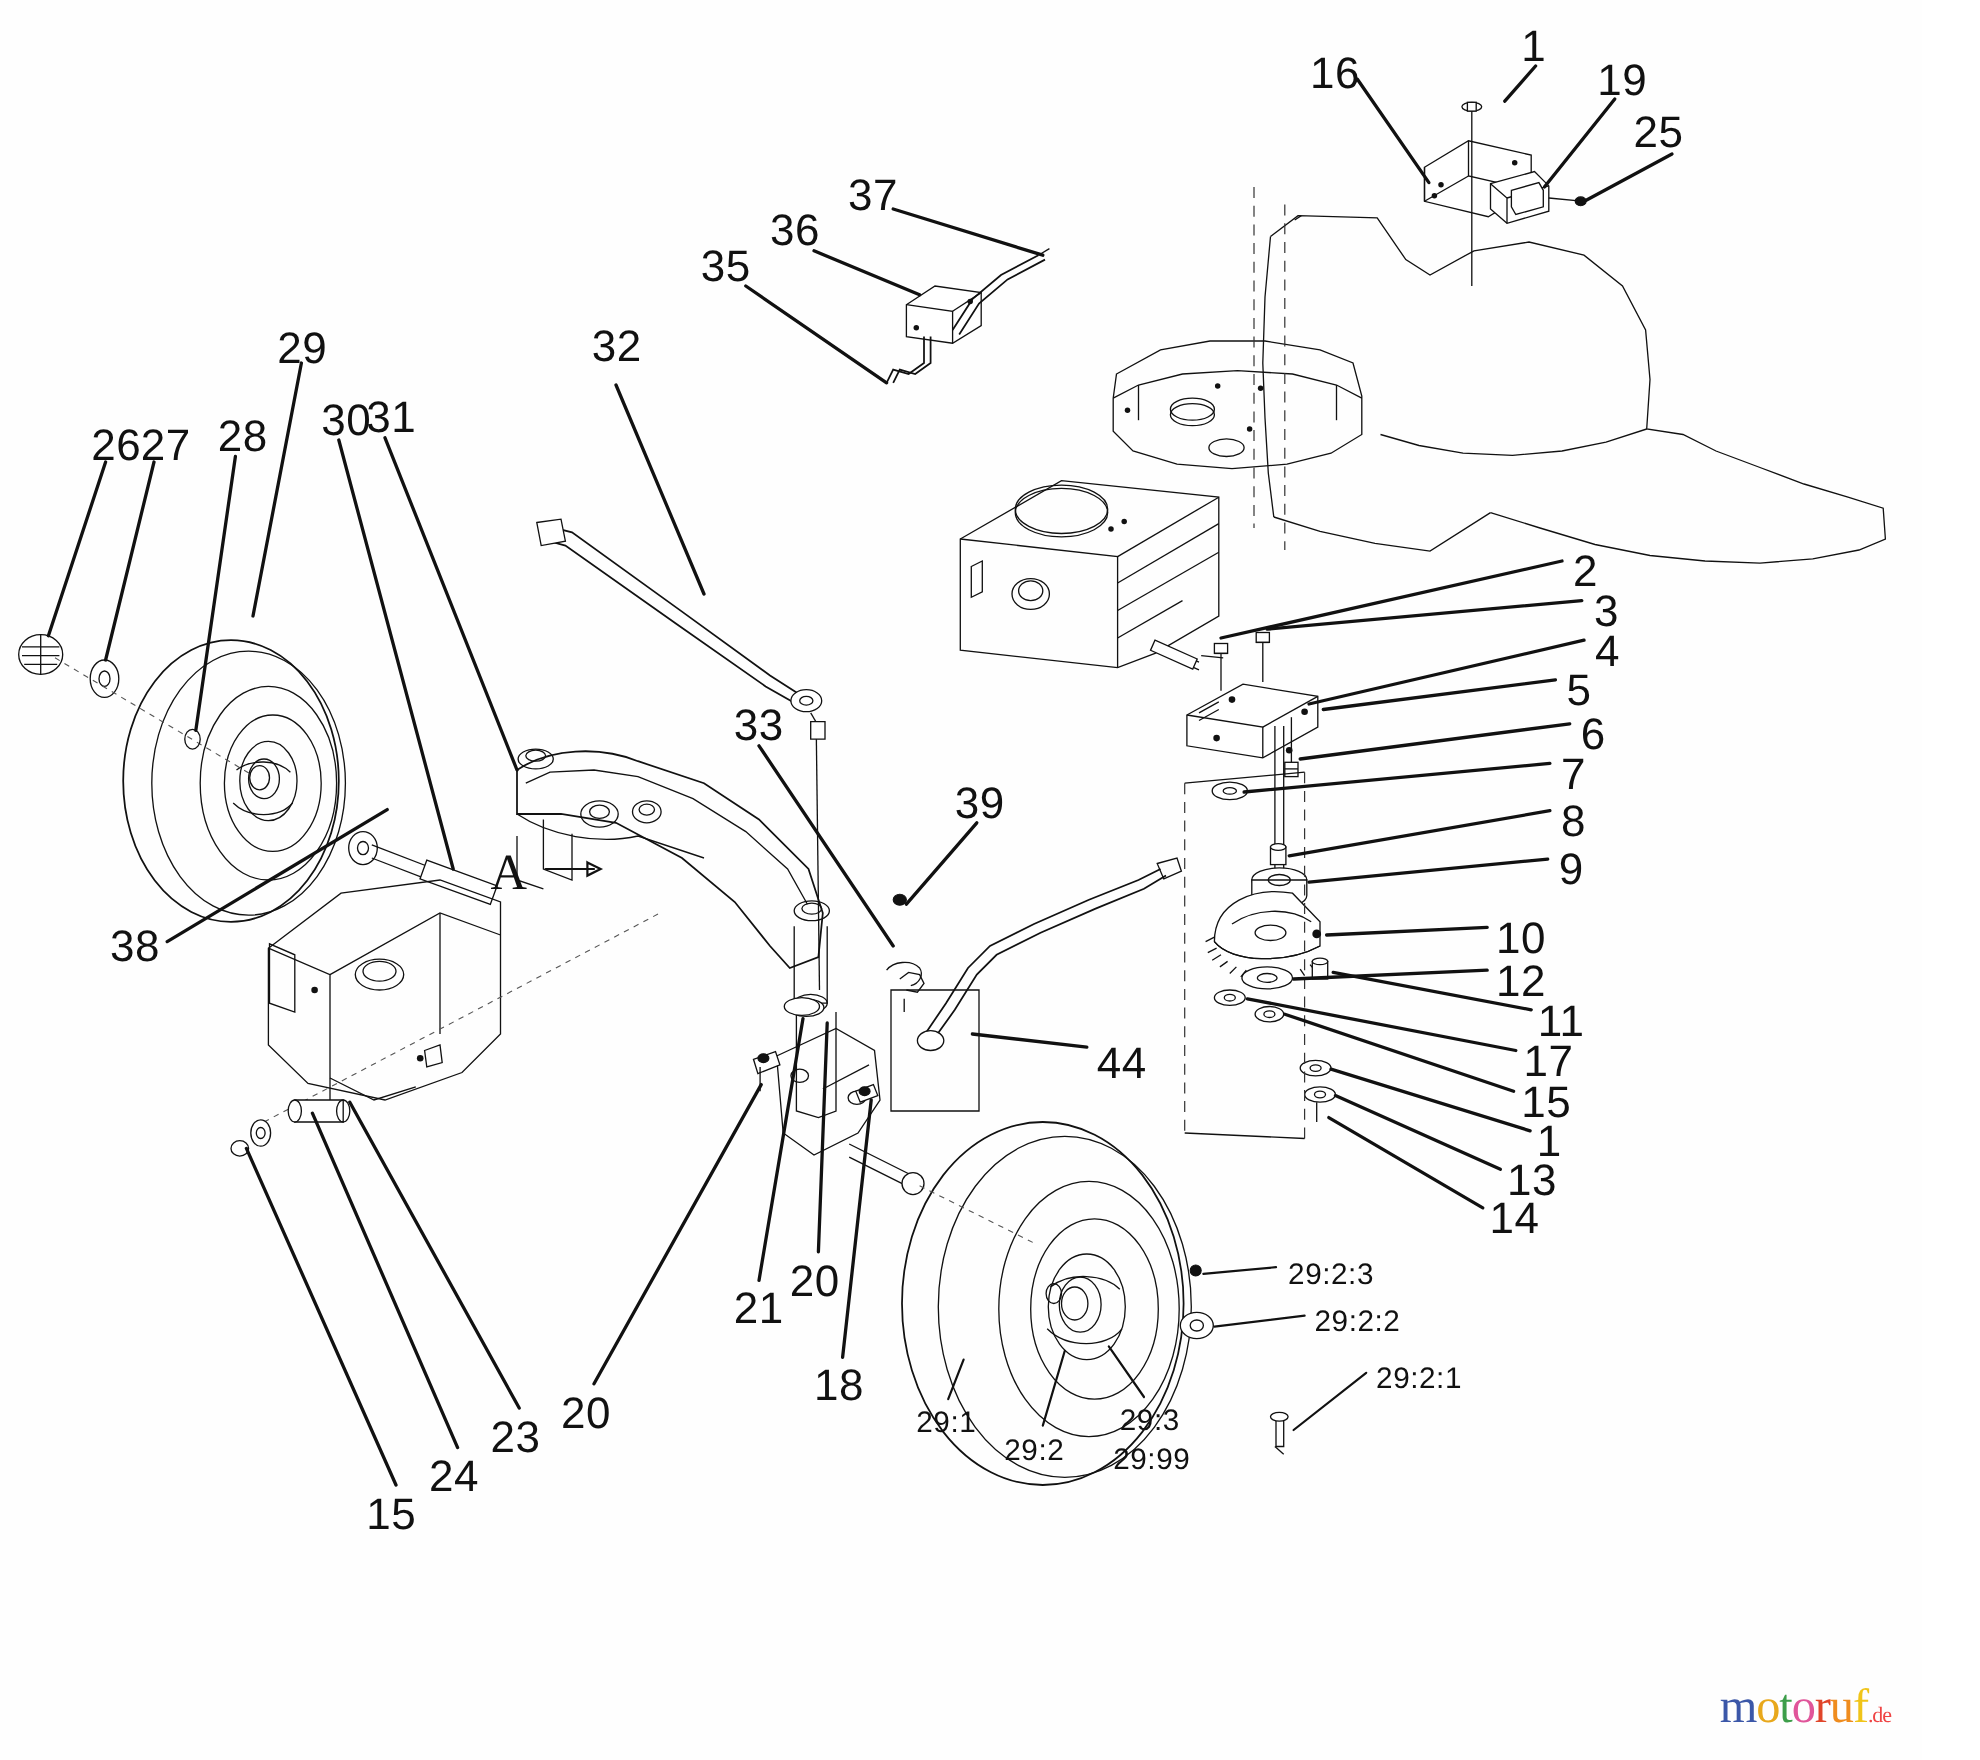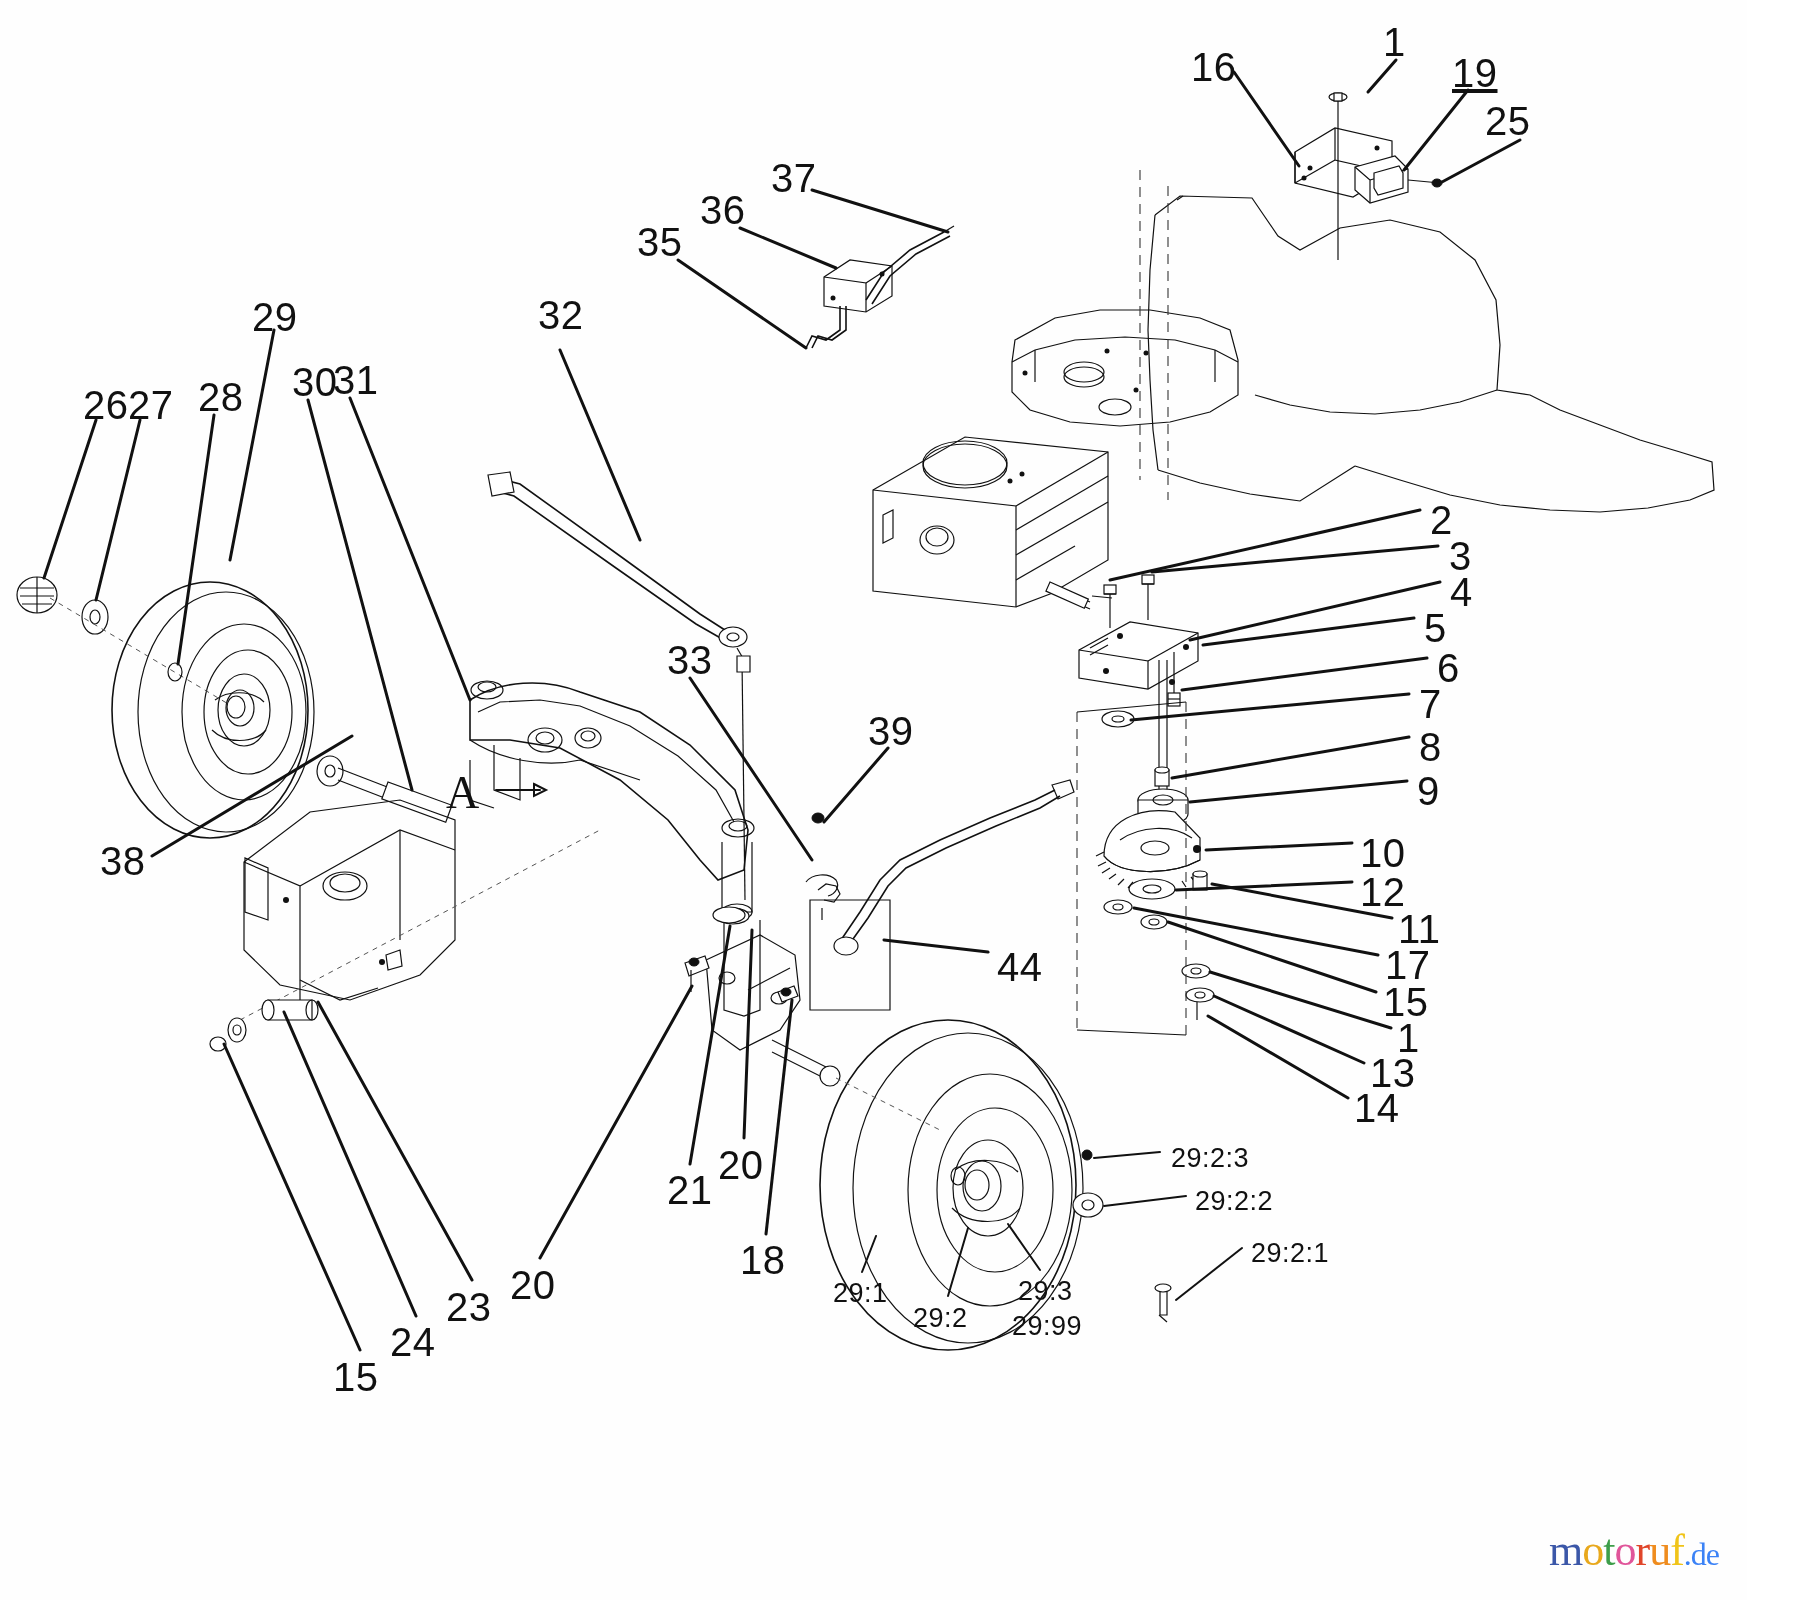--- a/index.html
+++ b/index.html
@@ -46,22 +46,22 @@
     position: absolute;
     right: 28px;
     bottom: 24px;
     font-family: "Liberation Serif", serif;
     font-size: 44px;
     letter-spacing: -1px;
     user-select: none;
   }
   #watermark .wm-l { display: inline-block; }
   #watermark .wm-de {
-    font-size: 32px;
-    color: #3b82f6;
+    font-size: 20px;
+    color: #ef4444;
     vertical-align: baseline;
   }
 </style>
 </head>
 <body>
 
 <div id="page">
 
   <svg id="diagram-svg" viewBox="0 0 1800 1600">
     <defs>
@@ -430,21 +430,21 @@
       <path class="leadt" d="M1186 1196 L1104 1206"></path>
       <path class="leadt" d="M1242 1248 L1176 1300"></path>
 
       <path class="leadt" d="M496 790 L540 790"></path>
       <path class="leadt" d="M534 784 L546 790 L534 796 Z" fill="#111"></path>
     </g>
   </svg>
 
   <div class="callout" style="left:1191px; top:47px;">16</div>
   <div class="callout" style="left:1383px; top:22px;">1</div>
-  <div class="callout" style="left:1452px; top:53px;text-decoration:underline;">19</div>
+  <div class="callout" style="left:1452px; top:53px;">19</div>
   <div class="callout" style="left:1485px; top:101px;">25</div>
 
   <div class="callout" style="left:771px; top:158px;">37</div>
   <div class="callout" style="left:700px; top:190px;">36</div>
   <div class="callout" style="left:637px; top:222px;">35</div>
 
   <div class="callout" style="left:252px; top:297px;">29</div>
   <div class="callout" style="left:538px; top:295px;">32</div>
   <div class="callout" style="left:83px; top:385px;">26</div>
   <div class="callout" style="left:128px; top:385px;">27</div>

